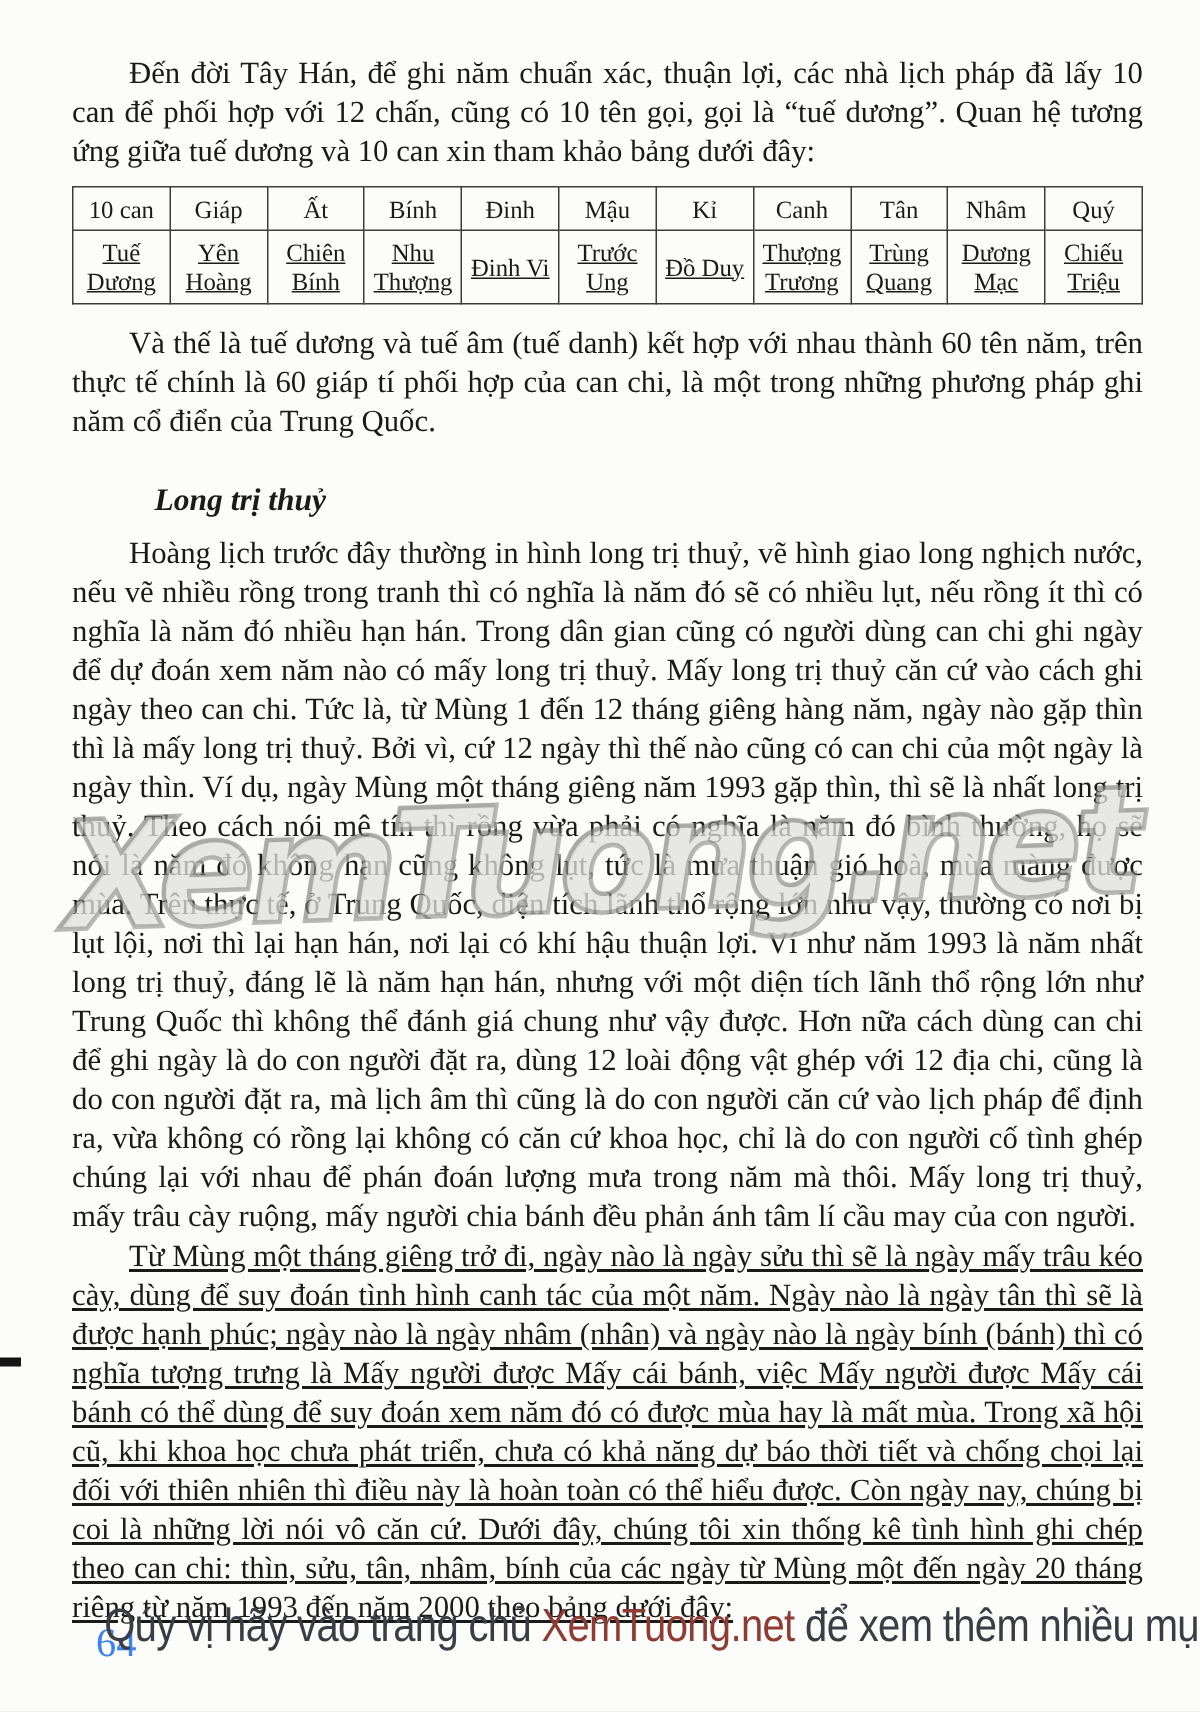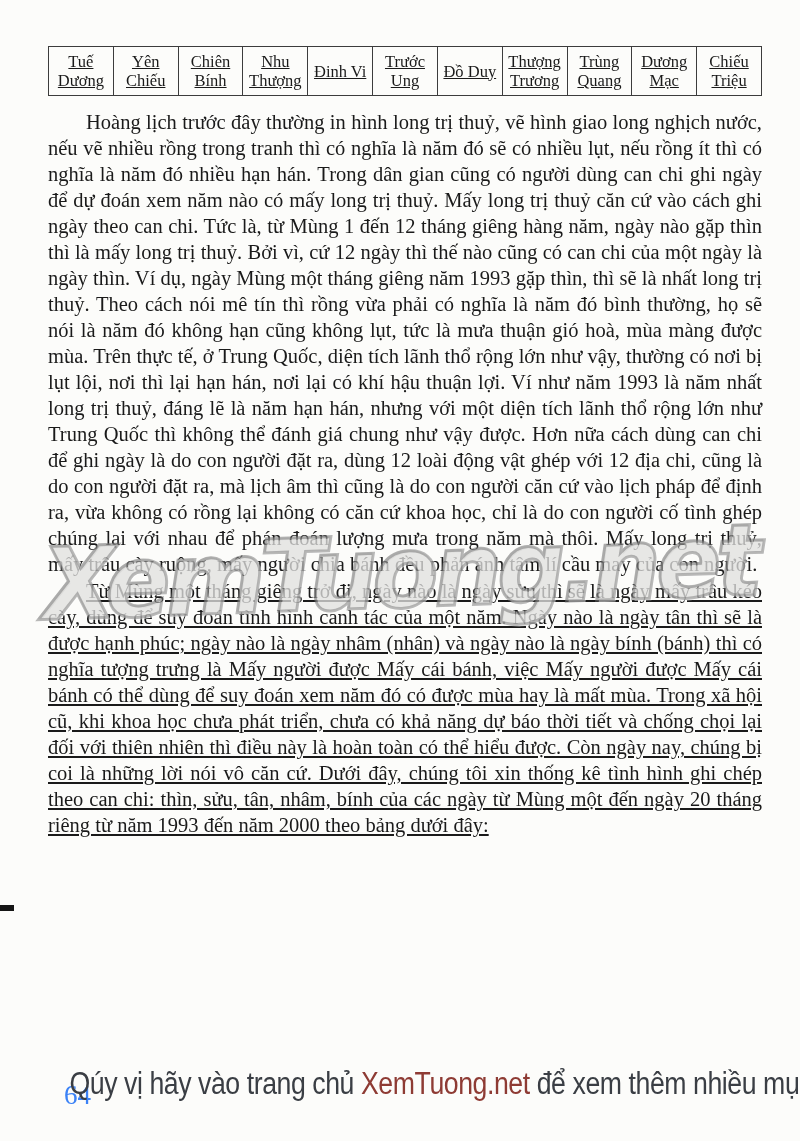--- a/index.html
+++ b/index.html
@@ -71,40 +71,56 @@
     color:#3a3e44; white-space:nowrap;
   }
 </style>
 </head>
 <body>
 
 <div class="page">
 
   <div class="content">
 
+    <p class="para">Đến đời Tây Hán, để ghi năm chuẩn xác, thuận lợi, các nhà lịch pháp đã lấy 10 can để phối hợp với 12 chấn, cũng có 10 tên gọi, gọi là “tuế dương”. Quan hệ tương ứng giữa tuế dương và 10 can xin tham khảo bảng dưới đây:</p>
 
     <table class="can-table">
       <tbody>
+        <tr class="hdr">
+          <td>10 can</td>
+          <td>Giáp</td>
+          <td>Ất</td>
+          <td>Bính</td>
+          <td>Đinh</td>
+          <td>Mậu</td>
+          <td>Kỉ</td>
+          <td>Canh</td>
+          <td>Tân</td>
+          <td>Nhâm</td>
+          <td>Quý</td>
+        </tr>
         <tr class="bdy">
           <td>Tuế Dương</td>
-          <td>Yên Chiếu</td>
+          <td>Yên Hoàng</td>
           <td>Chiên Bính</td>
           <td>Nhu Thượng</td>
           <td>Đinh Vi</td>
           <td>Trước Ung</td>
           <td>Đồ Duy</td>
           <td>Thượng Trương</td>
           <td>Trùng Quang</td>
           <td>Dương Mạc</td>
           <td>Chiếu Triệu</td>
         </tr>
       </tbody>
     </table>
 
+    <p class="para">Và thế là tuế dương và tuế âm (tuế danh) kết hợp với nhau thành 60 tên năm, trên thực tế chính là 60 giáp tí phối hợp của can chi, là một trong những phương pháp ghi năm cổ điển của Trung Quốc.</p>
 
+    <h3 class="section-heading">Long trị thuỷ</h3>
 
     <p class="para">Hoàng lịch trước đây thường in hình long trị thuỷ, vẽ hình giao long nghịch nước, nếu vẽ nhiều rồng trong tranh thì có nghĩa là năm đó sẽ có nhiều lụt, nếu rồng ít thì có nghĩa là năm đó nhiều hạn hán. Trong dân gian cũng có người dùng can chi ghi ngày để dự đoán xem năm nào có mấy long trị thuỷ. Mấy long trị thuỷ căn cứ vào cách ghi ngày theo can chi. Tức là, từ Mùng 1 đến 12 tháng giêng hàng năm, ngày nào gặp thìn thì là mấy long trị thuỷ. Bởi vì, cứ 12 ngày thì thế nào cũng có can chi của một ngày là ngày thìn. Ví dụ, ngày Mùng một tháng giêng năm 1993 gặp thìn, thì sẽ là nhất long trị thuỷ. Theo cách nói mê tín thì rồng vừa phải có nghĩa là năm đó bình thường, họ sẽ nói là năm đó không hạn cũng không lụt, tức là mưa thuận gió hoà, mùa màng được mùa. Trên thực tế, ở Trung Quốc, diện tích lãnh thổ rộng lớn như vậy, thường có nơi bị lụt lội, nơi thì lại hạn hán, nơi lại có khí hậu thuận lợi. Ví như năm 1993 là năm nhất long trị thuỷ, đáng lẽ là năm hạn hán, nhưng với một diện tích lãnh thổ rộng lớn như Trung Quốc thì không thể đánh giá chung như vậy được. Hơn nữa cách dùng can chi để ghi ngày là do con người đặt ra, dùng 12 loài động vật ghép với 12 địa chi, cũng là do con người đặt ra, mà lịch âm thì cũng là do con người căn cứ vào lịch pháp để định ra, vừa không có rồng lại không có căn cứ khoa học, chỉ là do con người cố tình ghép chúng lại với nhau để phán đoán lượng mưa trong năm mà thôi. Mấy long trị thuỷ, mấy trâu cày ruộng, mấy người chia bánh đều phản ánh tâm lí cầu may của con người.</p>
 
     <p class="para">Từ Mùng một tháng giêng trở đi, ngày nào là ngày sửu thì sẽ là ngày mấy trâu kéo cày, dùng để suy đoán tình hình canh tác của một năm. Ngày nào là ngày tân thì sẽ là được hạnh phúc; ngày nào là ngày nhâm (nhân) và ngày nào là ngày bính (bánh) thì có nghĩa tượng trưng là Mấy người được Mấy cái bánh, việc Mấy người được Mấy cái bánh có thể dùng để suy đoán xem năm đó có được mùa hay là mất mùa. Trong xã hội cũ, khi khoa học chưa phát triển, chưa có khả năng dự báo thời tiết và chống chọi lại đối với thiên nhiên thì điều này là hoàn toàn có thể hiểu được. Còn ngày nay, chúng bị coi là những lời nói vô căn cứ. Dưới đây, chúng tôi xin thống kê tình hình ghi chép theo can chi: thìn, sửu, tân, nhâm, bính của các ngày từ Mùng một đến ngày 20 tháng riêng từ năm 1993 đến năm 2000 theo bảng dưới đây:</p>
 
   </div>
 
   <div class="watermark">
     <span>XemTuong.net</span>
   </div>

